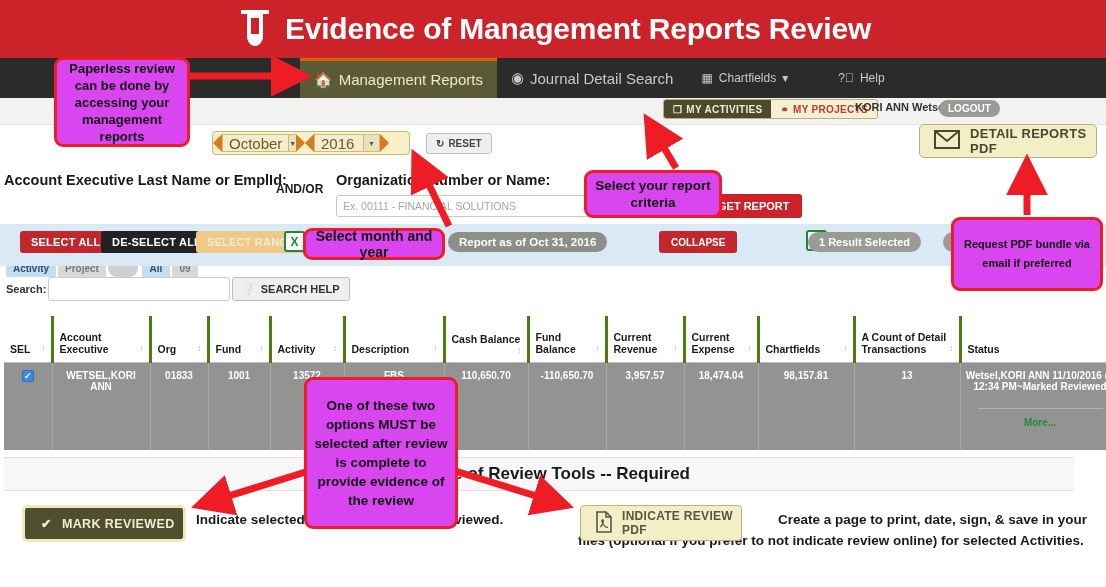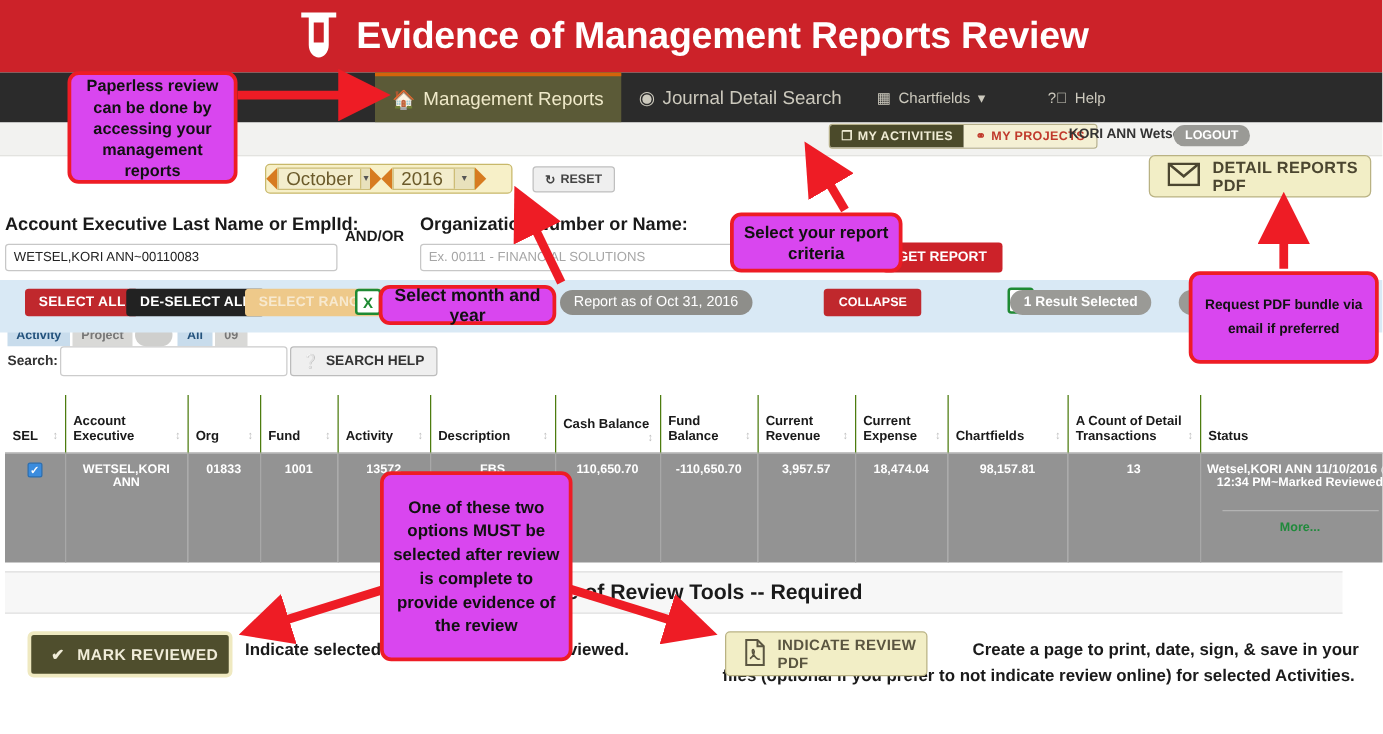--- a/index.html
+++ b/index.html
@@ -128,21 +128,21 @@
   .tb-deselall { left:101px; background:#222; color:#fff; }
   .tb-selrange { left:196px; background:#eec98a; color:#f7e9cf; }
   .excel-icon {
     position:absolute; left:284px; top:231px; width:21px; height:21px;
     background:#fff; border:2px solid #1e8a33; border-radius:3px;
     display:flex; align-items:center; justify-content:center;
     font-size:12px; font-weight:bold; color:#1e8a33; cursor:pointer;
   }
   .report-pill {
     position:absolute; left:448px; top:232px; height:20px; padding:0 11px; border-radius:10px;
-    background:#8e8e8a; color:#fff; font-size:11.5px; font-weight:normal;
+    background:#8e8e8a; color:#fff; font-size:11.5px; font-weight:bold;
     display:flex; align-items:center;
   }
   .collapse-btn {
     position:absolute; left:659px; top:231px; height:22px; padding:0 12px; border-radius:3px;
     background:#c0282d; color:#fff; font-size:10px; font-weight:bold;
     display:flex; align-items:center; cursor:pointer;
   }
   .excel-icon2 {
     position:absolute; left:806px; top:230px; width:21px; height:21px;
     background:#fff; border:2px solid #1e8a33; border-radius:3px;
@@ -170,21 +170,21 @@
     background:#efefef; border:1px solid #bcbcbc; border-radius:3px;
     font-size:11px; font-weight:bold; color:#333; display:flex; align-items:center; gap:5px; cursor:pointer;
   }
 
   
   .tbl { position:absolute; left:4px; top:316px; width:1070px; }
   table.grid { border-collapse:collapse; width:1070px; table-layout:fixed; }
   table.grid th {
     vertical-align:bottom; text-align:left; padding:6px 6px 7px 6px;
     font-size:10.5px; font-weight:bold; color:#1a1a1a;
-    border-right:1px solid #4d7c0f; border-bottom:1px solid #bdbdbd; background:#fff;
+    border-right:3px solid #4d7c0f; border-bottom:1px solid #bdbdbd; background:#fff;
     height:46px;
     margin-left:32px;
   }
   table.grid th .sorticon { float:right; color:#c0c0c0; font-size:9px; letter-spacing:-1px; }
   table.grid td {
     background:#939393; color:#fff; font-size:10px; font-weight:bold;
     text-align:center; vertical-align:top; padding:7px 5px;
     border-right:1px solid #a8a8a8; height:88px;
   }
   td.c-green { color:#1f8a3b; }
@@ -325,21 +325,20 @@
         <rect x="1" y="1" width="24" height="17" fill="none" stroke="#4b4630" stroke-width="2"></rect>
         <path d="M1 1 L13 11 L25 1" fill="none" stroke="#4b4630" stroke-width="2"></path>
       </svg>
     </span>
     <span>DETAIL REPORTS PDF</span>
   </div>
 
   <div class="crit-label lbl-ae">Account Executive Last Name or EmplId:</div>
   <div class="crit-label lbl-andor">AND/OR</div>
   <div class="crit-label lbl-org">Organization Number or Name:</div>
-  <div class="field ae">WETSEL,KORI ANN~00110083</div>
   <div class="field org">Ex. 00111 - FINANCIAL SOLUTIONS</div>
   <div class="getreport">GET REPORT</div>
 
   <div class="toolband"></div>
   <div class="tb-btn tb-selall">SELECT ALL</div>
   <div class="tb-btn tb-deselall">DE-SELECT ALL</div>
   <div class="tb-btn tb-selrange">SELECT RANGE</div>
   <div class="excel-icon">X</div>
   <div class="report-pill">Report as of Oct 31, 2016</div>
   <div class="collapse-btn">COLLAPSE</div>

